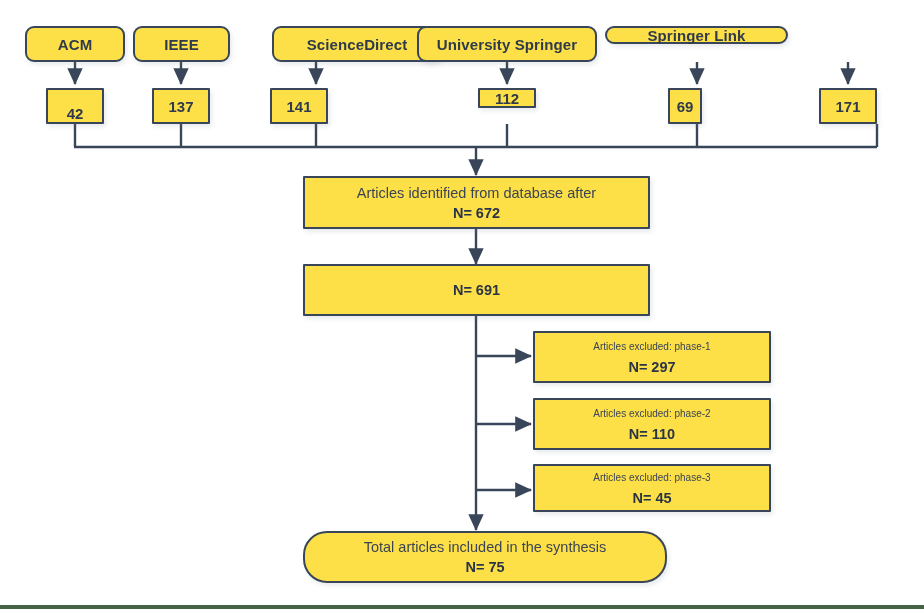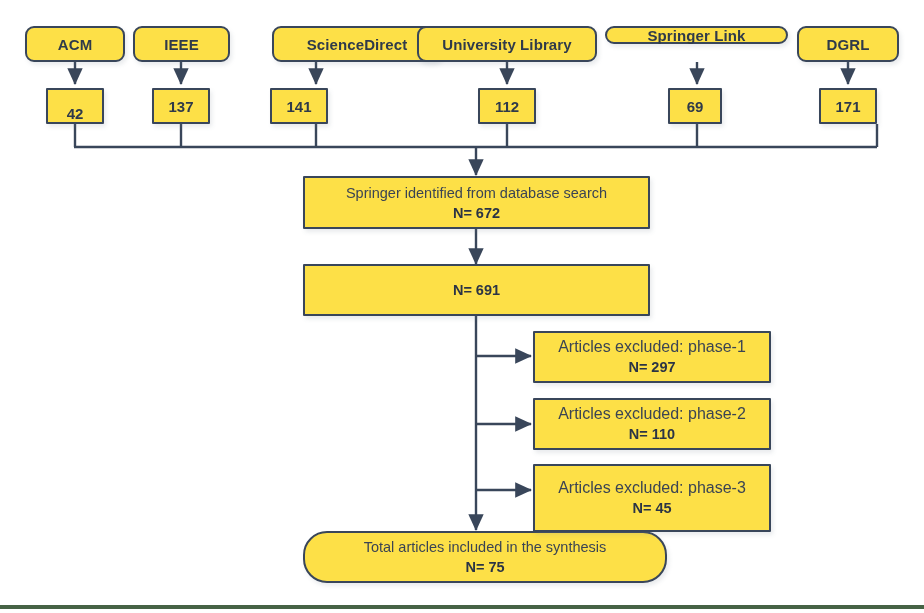--- a/index.html
+++ b/index.html
@@ -59,21 +59,21 @@
     font-size: 14.5px;
     line-height: 20px;
     color: #2b3445;
   }
   .exclude-node {
     border-radius: 1px;
     padding: 0 8px;
   }
   .exclude-node .line1 {
     font-weight: normal;
-    font-size: 16px;
+    font-size: 10px;
     line-height: 20px;
     color: #3b4453;
   }
   .exclude-node .line2 {
     font-weight: bold;
     font-size: 14.5px;
     line-height: 20px;
     color: #2b3445;
   }
   
@@ -141,50 +141,47 @@
   <div class="node source-node" style="left:25px;  top:26px; width:100px; height:36px;">
     <span>ACM</span>
   </div>
   <div class="node source-node" style="left:133px; top:26px; width:97px;  height:36px;">
     <span>IEEE</span>
   </div>
   <div class="node source-node" style="left:238px; top:26px; width:170px; height:36px;margin-left:34px;">
     <span>ScienceDirect</span>
   </div>
   <div class="node source-node" style="left:417px; top:26px; width:180px; height:36px;">
-    <span>University Library</span>
+    <span>University Springer</span>
   </div>
   <div class="node source-node" style="left:605px; top:26px; width:183px; height:18px;">
     <span>Springer Link</span>
   </div>
-  <div class="node source-node" style="left:797px; top:26px; width:102px; height:36px;">
-    <span>DGRL</span>
-  </div>
 
   <div class="node count-node" style="left:46px;  top:88px; width:58px; height:36px;justify-content:flex-end;">
     <span>42</span>
   </div>
   <div class="node count-node" style="left:152px; top:88px; width:58px; height:36px;">
     <span>137</span>
   </div>
   <div class="node count-node" style="left:270px; top:88px; width:58px; height:36px;">
     <span>141</span>
   </div>
-  <div class="node count-node" style="left:478px; top:88px; width:58px; height:36px;">
+  <div class="node count-node" style="left:478px; top:88px; width:58px; height:20px;">
     <span>112</span>
   </div>
-  <div class="node count-node" style="left:668px; top:88px; width:54px; height:36px;text-align:center;">
+  <div class="node count-node" style="left:668px; top:88px; width:34px; height:36px;text-align:center;">
     <span>69</span>
   </div>
   <div class="node count-node" style="left:819px; top:88px; width:58px; height:36px;">
     <span>171</span>
   </div>
 
   <div class="node stage-node" style="left:303px; top:176px; width:347px; height:53px;">
-    <div class="line1">Springer identified from database search</div>
+    <div class="line1">Articles identified from database after</div>
     <div class="line2">N= 672</div>
   </div>
 
   <div class="node stage-node" style="left:303px; top:264px; width:347px; height:52px;">
     <div class="line2">N= 691</div>
   </div>
 
   <div class="node stage-node" style="left:303px; top:531px; width:364px; height:52px;border-radius:24px;">
     <div class="line1">Total articles included in the synthesis</div>
     <div class="line2">N= 75</div>
@@ -193,20 +190,20 @@
   <div class="node exclude-node" style="left:533px; top:331px; width:238px; height:52px;">
     <div class="line1">Articles excluded: phase-1</div>
     <div class="line2">N= 297</div>
   </div>
 
   <div class="node exclude-node" style="left:533px; top:398px; width:238px; height:52px;">
     <div class="line1">Articles excluded: phase-2</div>
     <div class="line2">N= 110</div>
   </div>
 
-  <div class="node exclude-node" style="left:533px; top:464px; width:238px; height:68px;">
+  <div class="node exclude-node" style="left:533px; top:464px; width:238px; height:48px;">
     <div class="line1">Articles excluded: phase-3</div>
     <div class="line2">N= 45</div>
   </div>
 
   <div class="bottom-rule" style="top:605px;"></div>
 
 </div>
 
 </body></html>

